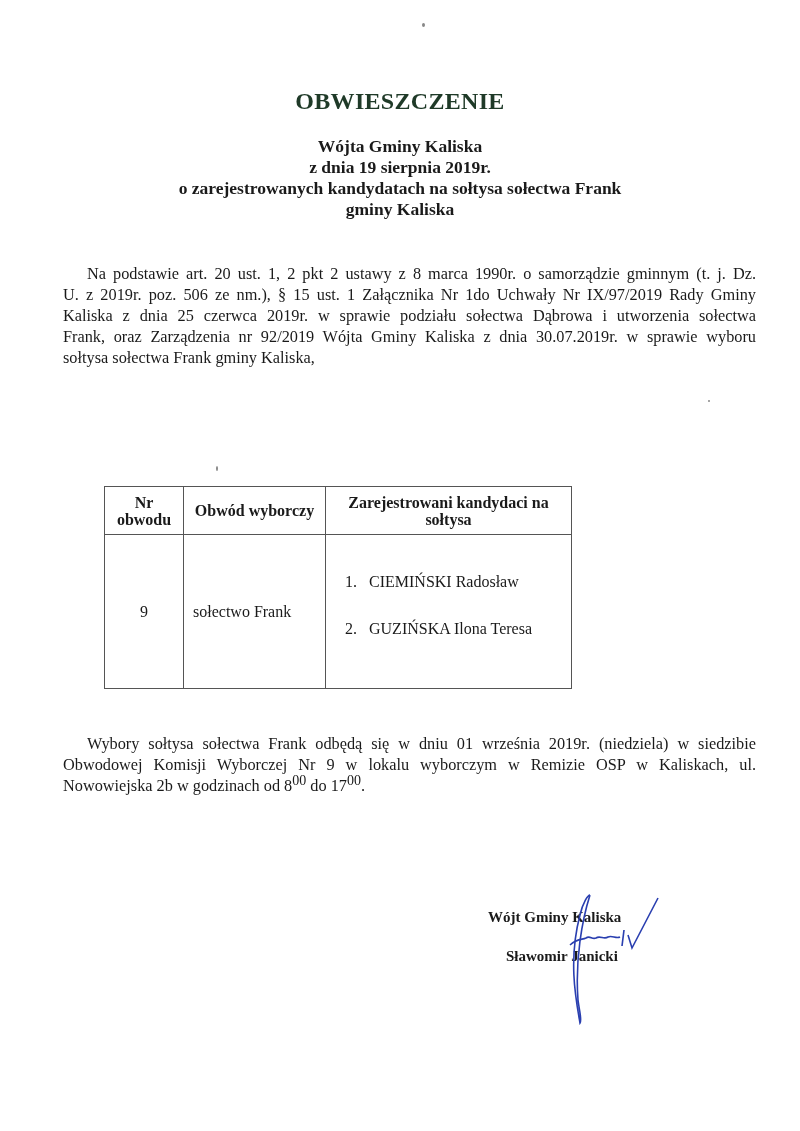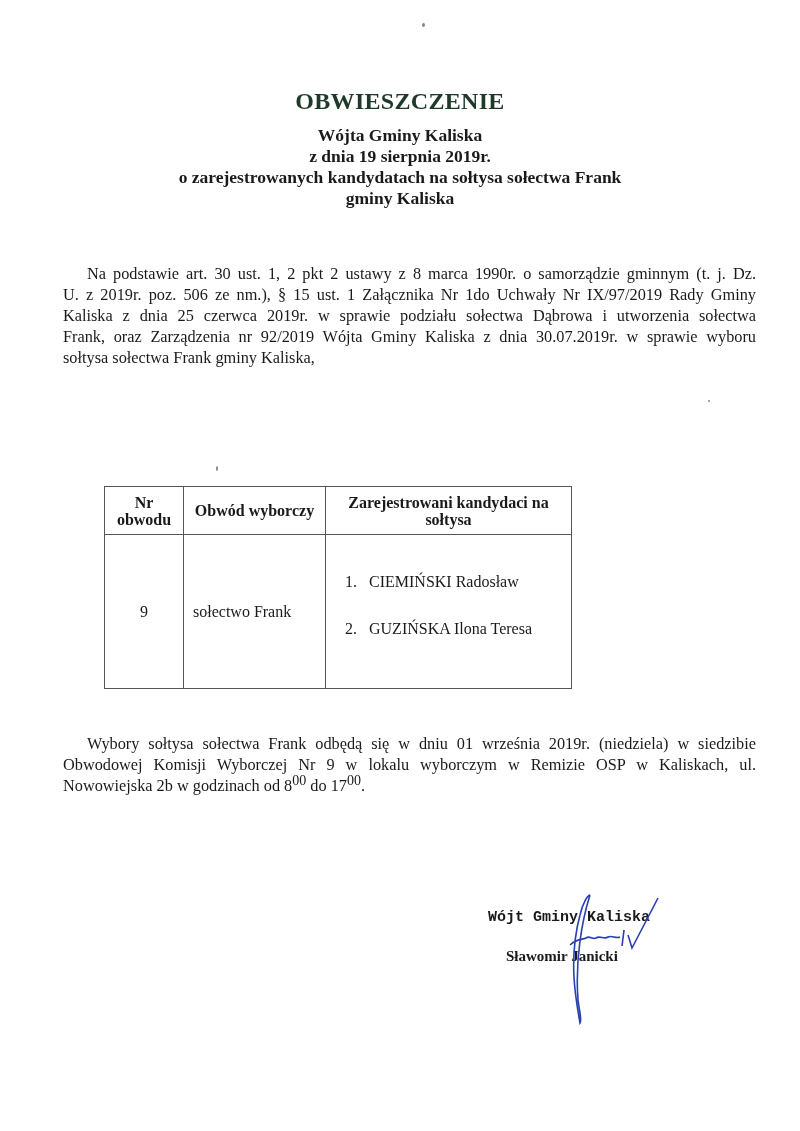--- a/index.html
+++ b/index.html
@@ -26,21 +26,21 @@
       top: 88px;
       text-align: center;
       font-weight: bold;
       font-size: 24px;
       letter-spacing: 0.3px;
       color: #1f3a28;
     }
     .subtitle {
       position: absolute;
       left: 0; width: 800px;
-      top: 125px;
+      top: 136px;
       text-align: center;
       font-weight: bold;
       font-size: 17.5px;
       line-height: 21px;
     }
     .subtitle div { white-space: nowrap; }
     .para {
       position: absolute;
       left: 63px;
       width: 693px;
@@ -108,21 +108,20 @@
       top: 905px;
       width: 200px;
       font-weight: bold;
       font-size: 15px;
     }
     .sig-role {
       position: absolute;
       left: 18px;
       top: 4px;
       white-space: nowrap;
-      font-family: Liberation Mono, monospace;
     }
     .sig-name {
       position: absolute;
       left: 36px;
       top: 43px;
       white-space: nowrap;
     }
     .sig-scribble {
       position: absolute;
       left: 520px;
@@ -148,21 +147,21 @@
   <div class="title">OBWIESZCZENIE</div>
 
   <div class="subtitle">
     <div>Wójta Gminy Kaliska</div>
     <div>z dnia 19 sierpnia 2019r.</div>
     <div>o zarejestrowanych kandydatach na sołtysa sołectwa Frank</div>
     <div>gminy Kaliska</div>
   </div>
 
   <div class="para" id="para1">
-    <span class="line indent">Na podstawie art. 30 ust. 1, 2 pkt 2  ustawy z 8 marca 1990r. o samorządzie gminnym (t. j. Dz.</span>
+    <span class="line indent">Na podstawie art. 20 ust. 1, 2 pkt 2  ustawy z 8 marca 1990r. o samorządzie gminnym (t. j. Dz.</span>
     <span class="line">U. z 2019r. poz. 506 ze nm.), § 15 ust. 1 Załącznika Nr 1do Uchwały Nr IX/97/2019 Rady Gminy</span>
     <span class="line">Kaliska z dnia 25 czerwca 2019r. w sprawie podziału sołectwa Dąbrowa i utworzenia sołectwa</span>
     <span class="line">Frank, oraz Zarządzenia nr 92/2019 Wójta Gminy Kaliska z dnia 30.07.2019r. w sprawie wyboru</span>
     <span class="line last">sołtysa sołectwa Frank gminy Kaliska,</span>
   </div>
 
 
   <table class="candidates">
     <thead>
       <tr>

